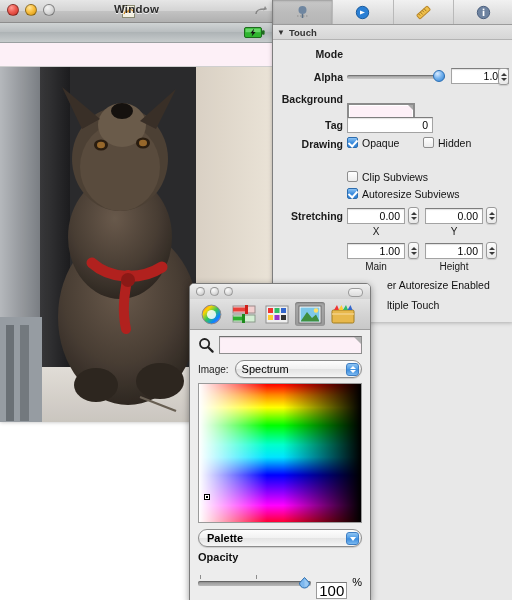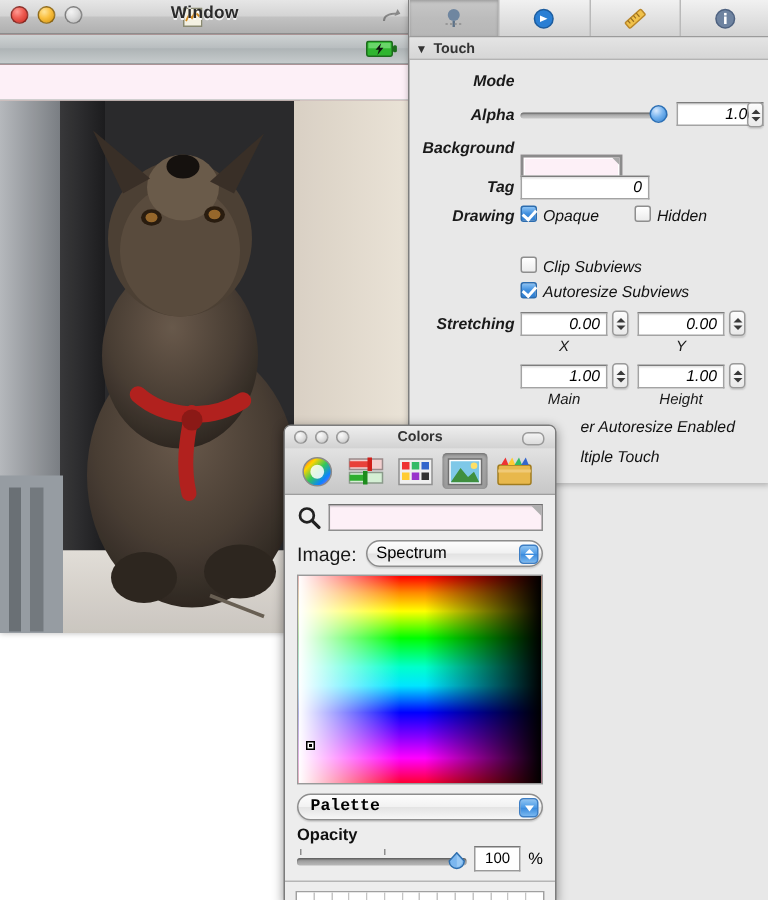--- a/index.html
+++ b/index.html
@@ -66,21 +66,21 @@
     border-right:1px solid #b9b9b9;cursor:default;}
   .itab:last-child{border-right:none;}
   .itab.sel{background:linear-gradient(to bottom,#c8c8c8 0%,#bcbcbc 50%,#b6b6b6 100%);
     box-shadow:inset 0 1px 2px rgba(0,0,0,.22);}
 
   #viewHeader{height:14px;display:flex;align-items:center;padding-left:4px;
     background:linear-gradient(to bottom,#e4e4e4,#d6d6d6);
     border-bottom:1px solid #b3b3b3;font-size:9.5px;font-weight:bold;color:#333;}
   #viewHeader .tri{margin-right:4px;font-size:8px;}
 
-  .insp-body{position:relative;padding:0;font-size:10.5px;color:#000;font-style:italic;}
+  .insp-body{position:relative;padding:0;font-size:10.5px;color:#000;}
   .row{position:absolute;}
   .lbl{font-size:10.5px;font-weight:bold;color:#1a1a1a;text-align:right;}
   .lblplain{font-size:10.5px;color:#1a1a1a;}
 
   
   .popup{height:17px;border:1px solid #8d8d8d;border-radius:8px;
     background:linear-gradient(to bottom,#fdfdfd 0%,#f1f1f1 48%,#e2e2e2 52%,#f4f4f4 100%);
     box-shadow:0 1px 1px rgba(0,0,0,.14);position:relative;
     display:flex;align-items:center;box-sizing:border-box;}
   .popup .txt{padding-left:6px;font-size:10.5px;color:#000;white-space:nowrap;overflow:hidden;}
@@ -176,27 +176,27 @@
     border-top-color:#6f6f6f;box-sizing:border-box;position:relative;
     box-shadow:inset 0 1px 1px rgba(0,0,0,.14);}
   #searchField:after{content:"";position:absolute;right:0;top:0;
     border-top:7px solid #b0b0b0;border-left:7px solid transparent;}
   #imageRow{display:flex;align-items:center;padding:3px 8px 5px 8px;gap:6px;}
   #spectrum{margin:0 8px;height:140px;border:1px solid #9a9a9a;position:relative;
     background:#fff;box-sizing:border-box;}
   #spCursor{position:absolute;width:6px;height:6px;border:1px solid #000;
     background:#fff;box-sizing:border-box;}
   #spCursor:after{content:"";position:absolute;inset:1px;background:#000;}
-  #paletteRow{padding:6px 8px 2px 8px;font-family:Liberation Mono, monospace;}
+  #paletteRow{padding:6px 8px 2px 8px;}
   #opacityBlock{padding:2px 8px 6px 8px;}
   #opacityLabel{font-size:11px;font-weight:bold;color:#111;margin-bottom:1px;}
   #opacityRow{display:flex;align-items:center;gap:5px;}
   #opacityField{width:31px;height:17px;background:#fff;border:1px solid #9a9a9a;
     border-top-color:#777;box-sizing:border-box;display:flex;align-items:center;
-    justify-content:center;font-size:10px;}
+    justify-content:center;font-size:15px;margin-top:18px;}
   #swatchBar{border-top:1px solid #b5b5b5;padding:6px 7px 5px 7px;position:relative;
     background:#ededed;}
   #swatchRow{display:flex;border:1px solid #a0a0a0;background:#fff;
     box-shadow:inset 0 1px 1px rgba(0,0,0,.10);}
   .swatch{flex:1;height:17px;border-right:1px solid #c4c4c4;background:#fff;}
   .swatch:last-child{border-right:none;}
 
   
   #desktop{position:absolute;inset:0;background:#ffffff;z-index:0;}
   #rightFill{left:272px;top:322px;width:240px;height:278px;background:#e8e8e8;}
@@ -414,21 +414,20 @@
 </div>
 
 <div class="abs" id="colors">
 
   <div id="colTitlebar">
     <div class="lights">
       <span class="tl inactive"></span>
       <span class="tl inactive"></span>
       <span class="tl inactive"></span>
     </div>
-    <div id="colTitle">Colors</div>
     <div id="colPill"></div>
   </div>
 
   <div id="colToolbar">
     <div class="ctab">
       <svg width="21" height="21" viewBox="0 0 21 21">
         <defs>
             <linearGradient id="cw1" x1="0" y1="0" x2="1" y2="1">
           <stop offset="0" stop-color="#ff3b30"></stop>
               <stop offset=".25" stop-color="#ffd400"></stop>
@@ -486,21 +485,21 @@
 
     <div id="searchRow">
       <svg width="16" height="16" viewBox="0 0 16 16" style="margin-right:5px">
         <circle cx="6.6" cy="6.6" r="4.6" fill="none" stroke="#222" stroke-width="1.8"></circle>
         <path d="M10.2,10.2 L14.6,14.6" stroke="#222" stroke-width="2.2" stroke-linecap="round"></path>
       </svg>
       <div id="searchField" placeholder=""></div>
     </div>
 
     <div id="imageRow">
-      <span class="lblplain" style="font-size:13px">Image:</span>
+      <span class="lblplain" style="font-size:10px">Image:</span>
       <div class="popup" style="flex:1;height:18px;border-radius:9px">
         <span class="txt" style="font-size:11px">Spectrum</span>
         <span class="arrows" style="top:2px">
             <i class="up"></i>
             <i class="dn"></i>
           </span>
       </div>
     </div>
 
     <div id="spectrum">

